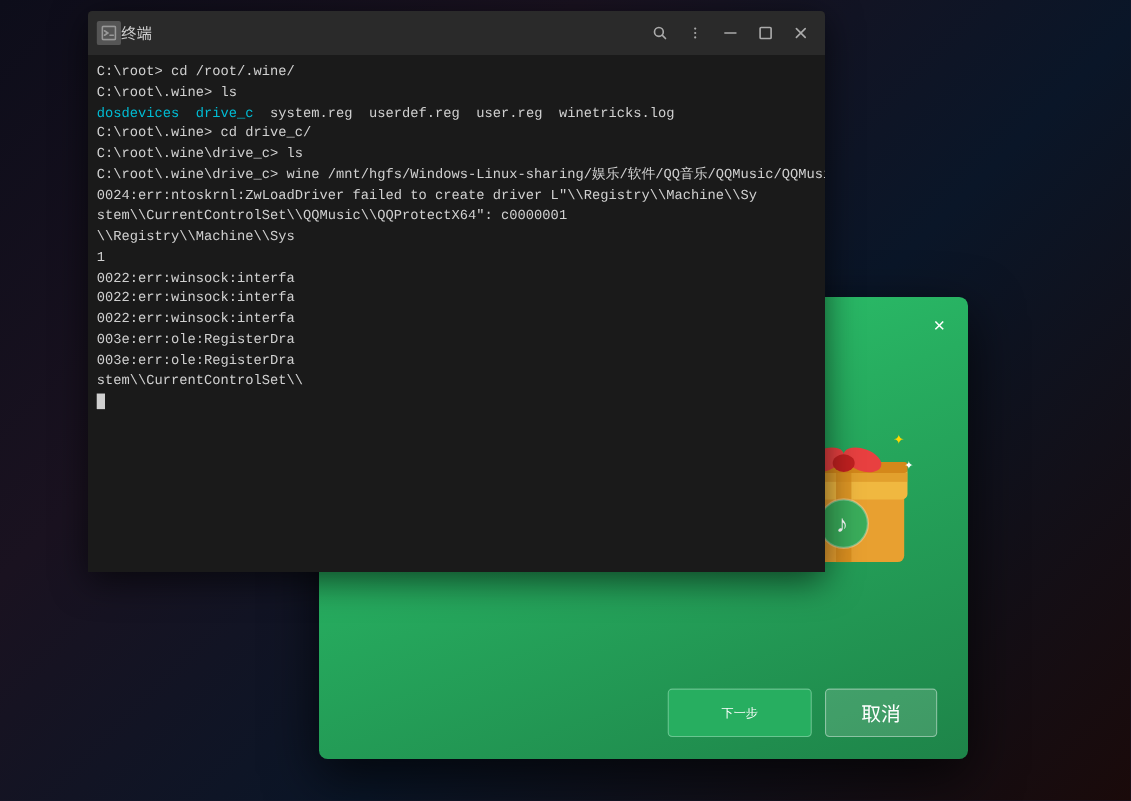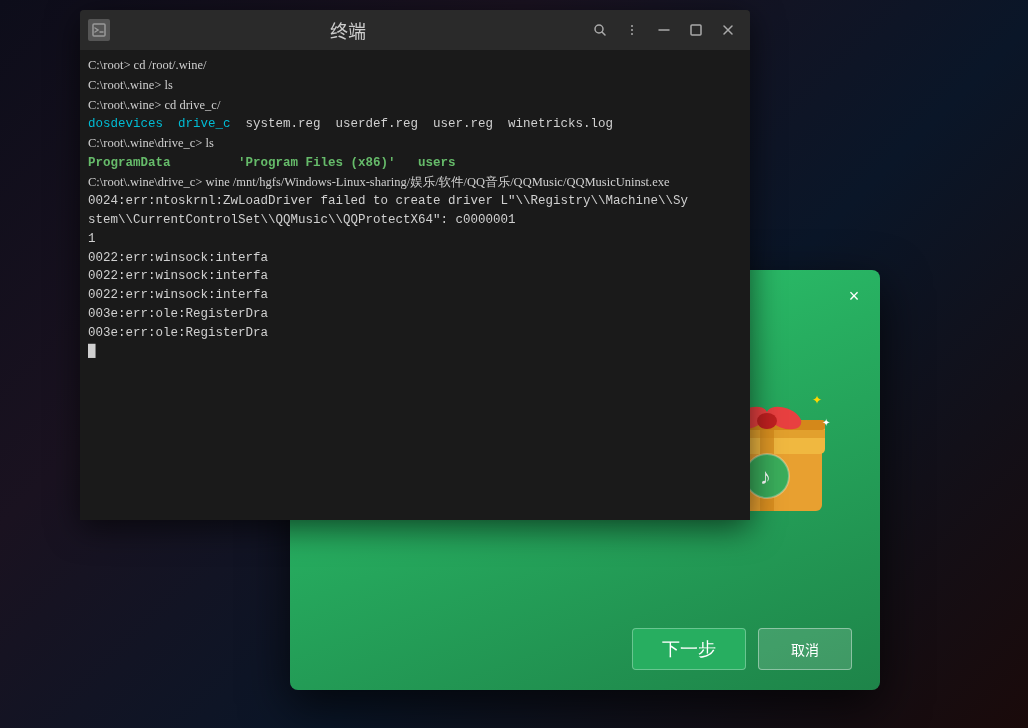--- a/index.html
+++ b/index.html
@@ -52,23 +52,22 @@
       border-radius: 2px;
       display: flex;
       align-items: center;
       justify-content: center;
       color: #aaa;
       font-size: 12px;
     }
 
     .terminal-title {
       color: #ccc;
-      font-size: 18px;
+      font-size: 14px;
       flex: 1;
-      text-align: center;
     }
 
     .terminal-controls {
       display: flex;
       gap: 4px;
       align-items: center;
     }
 
     .terminal-search-btn {
       width: 28px;
@@ -117,21 +116,21 @@
       background: #1a1a1a;
       padding: 6px 8px;
       overflow: hidden;
       font-family: 'Courier New', 'Liberation Mono', monospace;
       font-size: 12.5px;
       line-height: 1.5;
       color: #d0d0d0;
     }
 
     .term-line { white-space: pre; }
-    .term-prompt { color: #d0d0d0; font-family: Liberation Serif, serif; }
+    .term-prompt { color: #d0d0d0; }
     .term-cyan { color: #00bcd4; }
     .term-white { color: #d0d0d0; }
     .term-bold-green { color: #66bb6a; font-weight: bold; }
 
     .dialog {
       position: absolute;
       top: 270px;
       left: 290px;
       width: 590px;
       height: 420px;
@@ -242,37 +241,37 @@
     }
 
     .dialog-footer {
       display: flex;
       justify-content: flex-end;
       gap: 12px;
       padding: 16px 28px 20px 28px;
     }
 
     .btn-next {
-      padding: 8px 29px;
+      padding: 8px 48px;
       background: #27ae60;
       border: 1px solid rgba(255,255,255,0.3);
       border-radius: 4px;
       color: #fff;
-      font-size: 18px;
+      font-size: 11px;
       cursor: pointer;
       font-family: Liberation Sans, sans-serif;
     }
 
     .btn-cancel {
       padding: 8px 32px;
       background: rgba(255,255,255,0.15);
       border: 1px solid rgba(255,255,255,0.4);
       border-radius: 4px;
       color: #fff;
-      font-size: 14px;
+      font-size: 18px;
       cursor: pointer;
       font-family: inherit;
     }
   </style>
 </head>
 <body>
 
 <div class="bg"></div>
 
 <div class="terminal-window">
@@ -312,33 +311,34 @@
       <button class="terminal-win-btn close">
         <svg width="14" height="14" viewBox="0 0 14 14">
             <path d="M3 3l8 8M11 3L3 11" stroke="#aaa" stroke-width="1.5" stroke-linecap="round"></path>
           </svg>
       </button>
     </div>
   </div>
   <div class="terminal-body">
     <div class="term-line"><span class="term-prompt">C:\root&gt; cd /root/.wine/</span></div>
     <div class="term-line"><span class="term-prompt">C:\root\.wine&gt; ls</span></div>
+    <div class="term-line"><span class="term-cyan">dosdevices  drive_c  </span><span class="term-white">system.reg  userdef.reg  user.reg  winetricks.log</span></div>
     <div class="term-line"><span class="term-prompt">C:\root\.wine&gt; cd drive_c/</span></div>
-    <div class="term-line"><span class="term-cyan">dosdevices  drive_c  </span><span class="term-white">system.reg  userdef.reg  user.reg  winetricks.log</span></div>
     <div class="term-line"><span class="term-prompt">C:\root\.wine\drive_c&gt; ls</span></div>
-    <div class="term-line"><span class="term-bold-green">ProgramData         'Program Files (x86)'   users</span></div>
     <div class="term-line"><span class="term-prompt">C:\root\.wine\drive_c&gt; wine /mnt/hgfs/Windows-Linux-sharing/娱乐/软件/QQ音乐/QQMusic/QQMusicUninst.exe</span></div>
     <div class="term-line"><span class="term-white">0024:err:ntoskrnl:ZwLoadDriver failed to create driver L"\\Registry\\Machine\\Sy</span></div>
     <div class="term-line"><span class="term-white">stem\\CurrentControlSet\\QQMusic\\QQProtectX64": c0000001</span></div>
+    <div class="term-line"><span class="term-white">\\Registry\\Machine\\Sys</span></div>
     <div class="term-line"><span class="term-white">1</span></div>
     <div class="term-line"><span class="term-white">0022:err:winsock:interfa</span></div>
     <div class="term-line"><span class="term-white">0022:err:winsock:interfa</span></div>
     <div class="term-line"><span class="term-white">0022:err:winsock:interfa</span></div>
     <div class="term-line"><span class="term-white">003e:err:ole:RegisterDra</span></div>
     <div class="term-line"><span class="term-white">003e:err:ole:RegisterDra</span></div>
+    <div class="term-line"><span class="term-white">stem\\CurrentControlSet\\</span></div>
     <div class="term-line"><span class="term-white">█</span></div>
   </div>
 </div>
 
 <div class="dialog">
   <div class="dialog-header">
     <span class="dialog-title">真的要狠心卸载QQ音乐么？</span>
     <button class="dialog-close-btn">×</button>
   </div>
 

